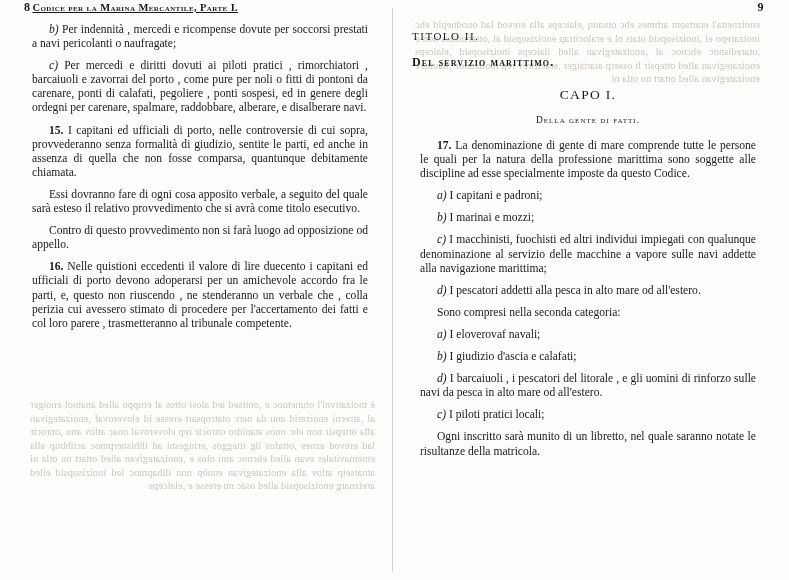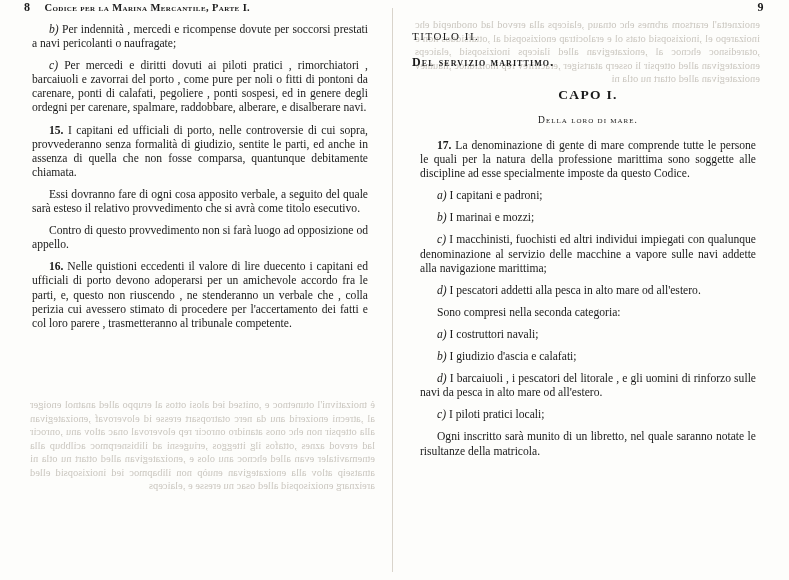--- a/index.html
+++ b/index.html
@@ -63,21 +63,22 @@
     font-weight: bold;
     margin-bottom: 9px;
     height: 14px;
   }
   .runhead .folio {
     font-size: 12px;
     font-weight: bold;
     font-variant: normal;
   }
   .runhead.left .title {
-    margin-left: 14px;
+    margin-left: 2px;
+    text-decoration: underline;
   }
   .runhead.right {
     justify-content: flex-end;
   }
 
   p {
     margin: 8px;
     font-size: 11.6px;
     line-height: 14.1px;
     text-align: justify;
@@ -102,21 +103,20 @@
     font-variant: small-caps;
     letter-spacing: 1.1px;
     margin: 13px 0 0 0;
     font-weight: bold;
   }
   .capo {
     text-align: center;
     font-size: 13.5px;
     letter-spacing: 1.3px;
     margin: 17px 0 0 0;
-    font-weight: bold;
   }
   .sub2 {
     text-align: center;
     font-size: 9.5px;
     font-variant: small-caps;
     letter-spacing: 1px;
     margin: 12px 0 14px 0;
   }
 </style>
 </head>
@@ -145,29 +145,29 @@
   </div>
 
   <div class="col right">
     <div class="runhead right">
       <span class="folio">9</span>
     </div>
 
     <h1 class="titolo">TITOLO II.</h1>
     <div class="sub1">Del servizio marittimo.</div>
     <div class="capo">CAPO I.</div>
-    <div class="sub2">Della loro di mare.</div>
+    <div class="sub2">Della gente di fatti.</div>
 
     <div id="right-body">
         <p class="ind"><span class="secnum">17. </span><span>La denominazione di gente di mare comprende tutte le persone le quali per la natura della professione marittima sono soggette alle discipline ad esse specialmente imposte da questo Codice.</span></p>
         <p class="ind"><span class="ital">a) </span><span>I capitani e padroni;</span></p>
         <p class="ind"><span class="ital">b) </span><span>I marinai e mozzi;</span></p>
         <p class="ind"><span class="ital">c) </span><span>I macchinisti, fuochisti ed altri individui impiegati con qualunque denominazione al servizio delle macchine a vapore sulle navi addette alla navigazione marittima;</span></p>
         <p class="ind"><span class="ital">d) </span><span>I pescatori addetti alla pesca in alto mare od all'estero.</span></p>
         <p class="ind"><span>Sono compresi nella seconda categoria:</span></p>
-        <p class="ind"><span class="ital">a) </span><span>I costruttori navali;</span></p>
+        <p class="ind"><span class="ital">a) </span><span>I eloverovaf navali;</span></p>
         <p class="ind"><span class="ital">b) </span><span>I giudizio d'ascia e calafati;</span></p>
         <p class="ind"><span class="ital">d) </span><span>I barcaiuoli , i pescatori del litorale , e gli uomini di rinforzo sulle navi da pesca in alto mare od all'estero.</span></p>
         <p class="ind"><span class="ital">c) </span><span>I piloti pratici locali;</span></p>
         <p class="ind"><span>Ogni inscritto sarà munito di un libretto, nel quale saranno notate le risultanze della matricola.</span></p>
       </div>
   </div>
 </div>
 
 </body></html>

